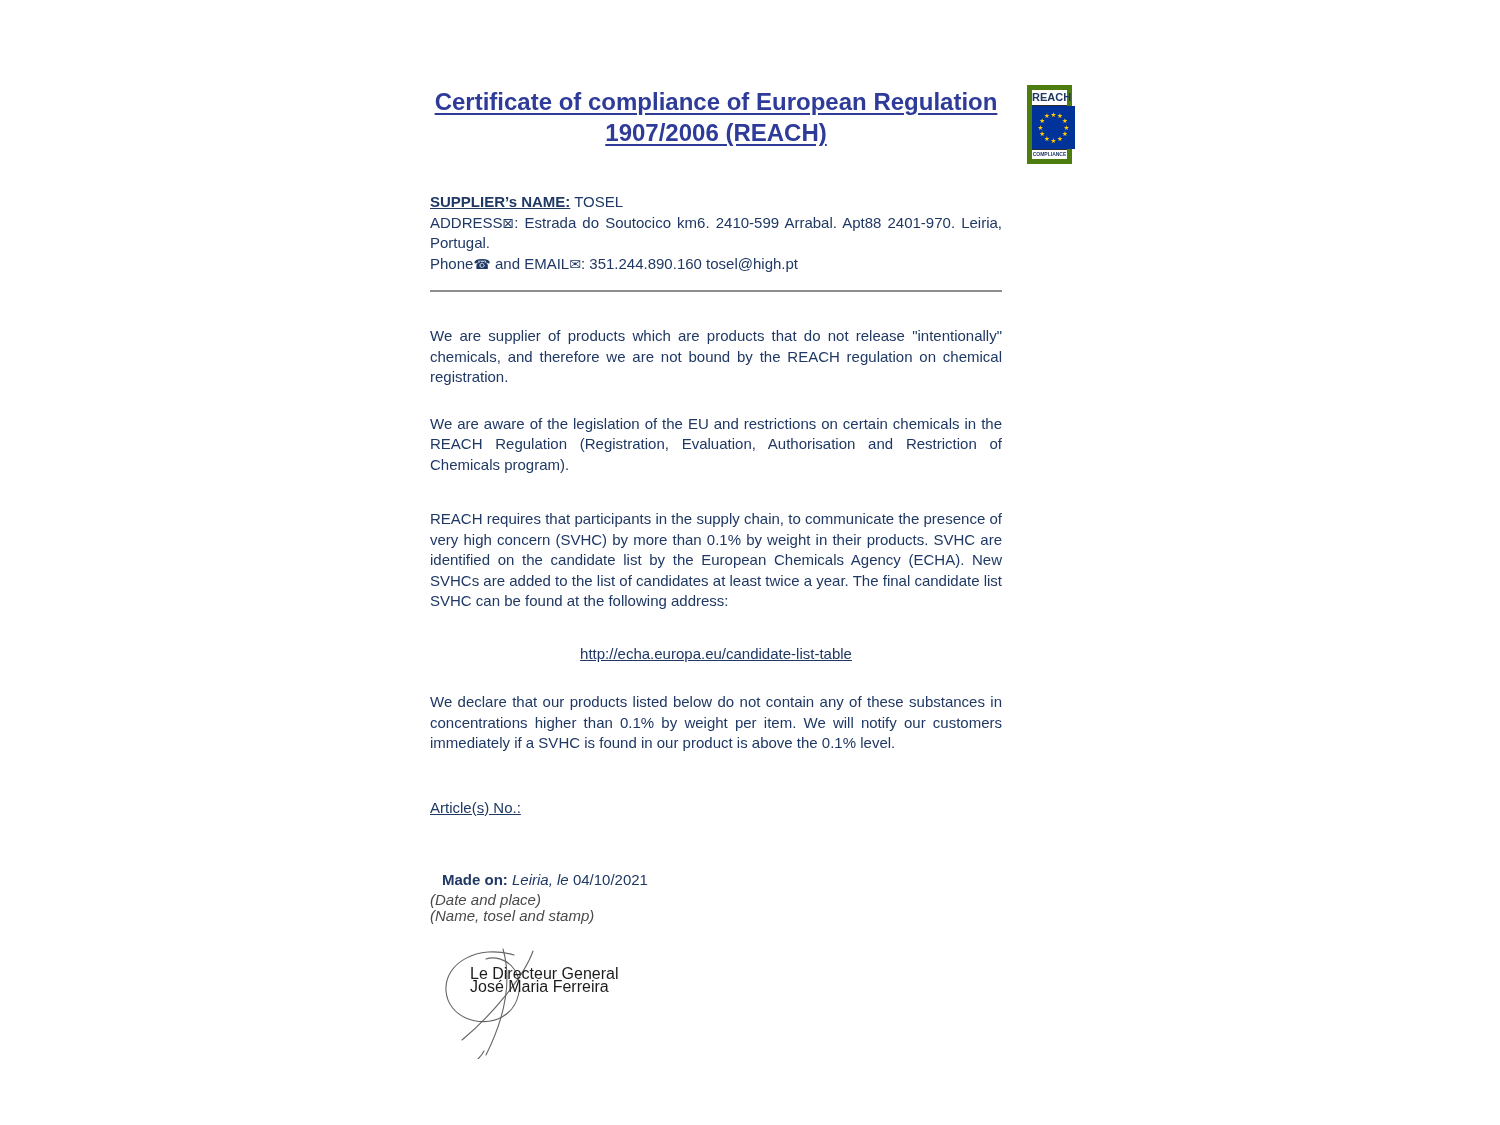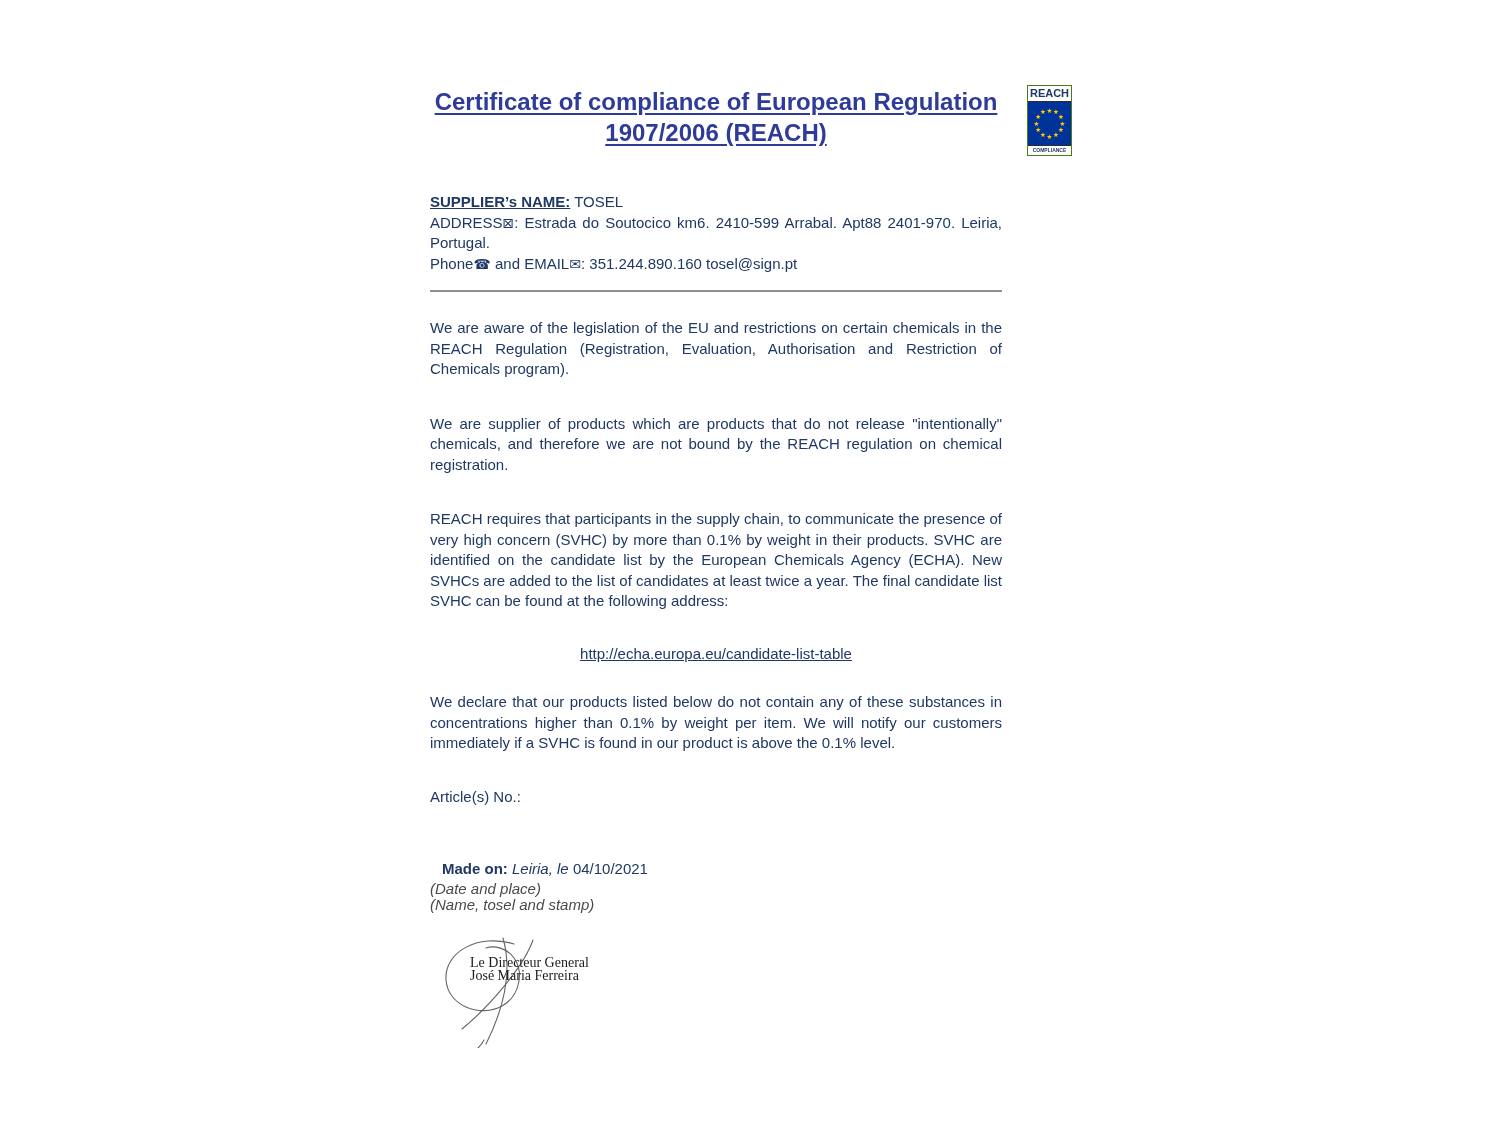--- a/index.html
+++ b/index.html
@@ -67,21 +67,21 @@
   .link-line {
     margin-top: 32px;
     text-align: center;
   }
   .link-line a {
     color: #1F3864;
     text-decoration: underline;
     cursor: pointer;
   }
 
-  .article-line { margin-top: 33px; }
+  .article-line { margin-top: 44px; text-decoration: underline; }
 
   .made-on { margin-top: 52px; }
   .footer-label { font-weight: bold; margin-left: 12px; }
   .footer-value-italic { font-style: italic; }
   .caption {
     font-size: 15px;
     font-style: italic;
     color: #4a4a4a;
     line-height: 14px;
     margin-top: 2px;
@@ -98,34 +98,34 @@
   }
   .signature svg {
     position: absolute;
     left: 0;
     top: 0;
   }
   .signature-text {
     position: absolute;
     left: 34px;
     top: 20px;
-    font-family: Liberation Serif, serif;
-    font-size: 14px;
+    font-family: Liberation Sans, sans-serif;
+    font-size: 16px;
     line-height: 13px;
     color: #1c1c1c;
     white-space: nowrap;
   }
 
   
   .reach-logo {
     position: absolute;
     left: 1027px;
     top: 85px;
     width: 45px;
-    border: 1px solid #4d7c0f;
+    border: 5px solid #4d7c0f;
     background: #ffffff;
     box-sizing: border-box;
   }
   .reach-logo-top {
     font-weight: bold;
     font-size: 11px;
     line-height: 15px;
     text-align: center;
     color: #1F3864;
     border-bottom: 1px solid #2b2b2b;
@@ -176,28 +176,28 @@
   <div class="content">
 
     <div class="title">
       <div><span class="tline">Certificate of compliance of European Regulation</span></div>
       <div><span class="tline">1907/2006 (REACH)</span></div>
     </div>
 
     <div class="supplier-block">
       <div class="supplier-line"><span class="lbl-bold-ul">SUPPLIER’s NAME:</span><span> TOSEL</span></div>
       <div class="supplier-line"><span>ADDRESS</span><span class="glyph">⊠</span><span>: </span><span>Estrada do Soutocico km6. 2410-599 Arrabal. Apt88 2401-970. Leiria, Portugal.</span></div>
-      <div class="supplier-line"><span>Phone</span><span class="glyph">☎</span><span> and EMAIL</span><span class="glyph">✉</span><span>: </span><span>351.244.890.160 tosel@sign.pt</span></div>
+      <div class="supplier-line"><span>Phone</span><span class="glyph">☎</span><span> and EMAIL</span><span class="glyph">✉</span><span>: </span><span>351.244.890.160 tosel@high.pt</span></div>
     </div>
 
     <hr class="divider">
 
+    <p class="para p2">We are supplier of products which are products that do not release "intentionally" chemicals, and therefore we are not bound by the REACH regulation on chemical registration.</p>
+
     <p class="para p1">We are aware of the legislation of the EU and restrictions on certain chemicals in the REACH Regulation (Registration, Evaluation, Authorisation and Restriction of Chemicals program).</p>
-
-    <p class="para p2">We are supplier of products which are products that do not release "intentionally" chemicals, and therefore we are not bound by the REACH regulation on chemical registration.</p>
 
     <p class="para p3">REACH requires that participants in the supply chain, to communicate the presence of very high concern (SVHC) by more than 0.1% by weight in their products. SVHC are identified on the candidate list by the European Chemicals Agency (ECHA). New SVHCs are added to the list of candidates at least twice a year. The final candidate list SVHC can be found at the following address:</p>
 
     <div class="link-line">
       <a>http://echa.europa.eu/candidate-list-table</a>
     </div>
 
     <p class="para p4">We declare that our products listed below do not contain any of these substances in concentrations higher than 0.1% by weight per item. We will notify our customers immediately if a SVHC is found in our product is above the 0.1% level.</p>
 
     <div class="article-line">Article(s) No.:</div>

